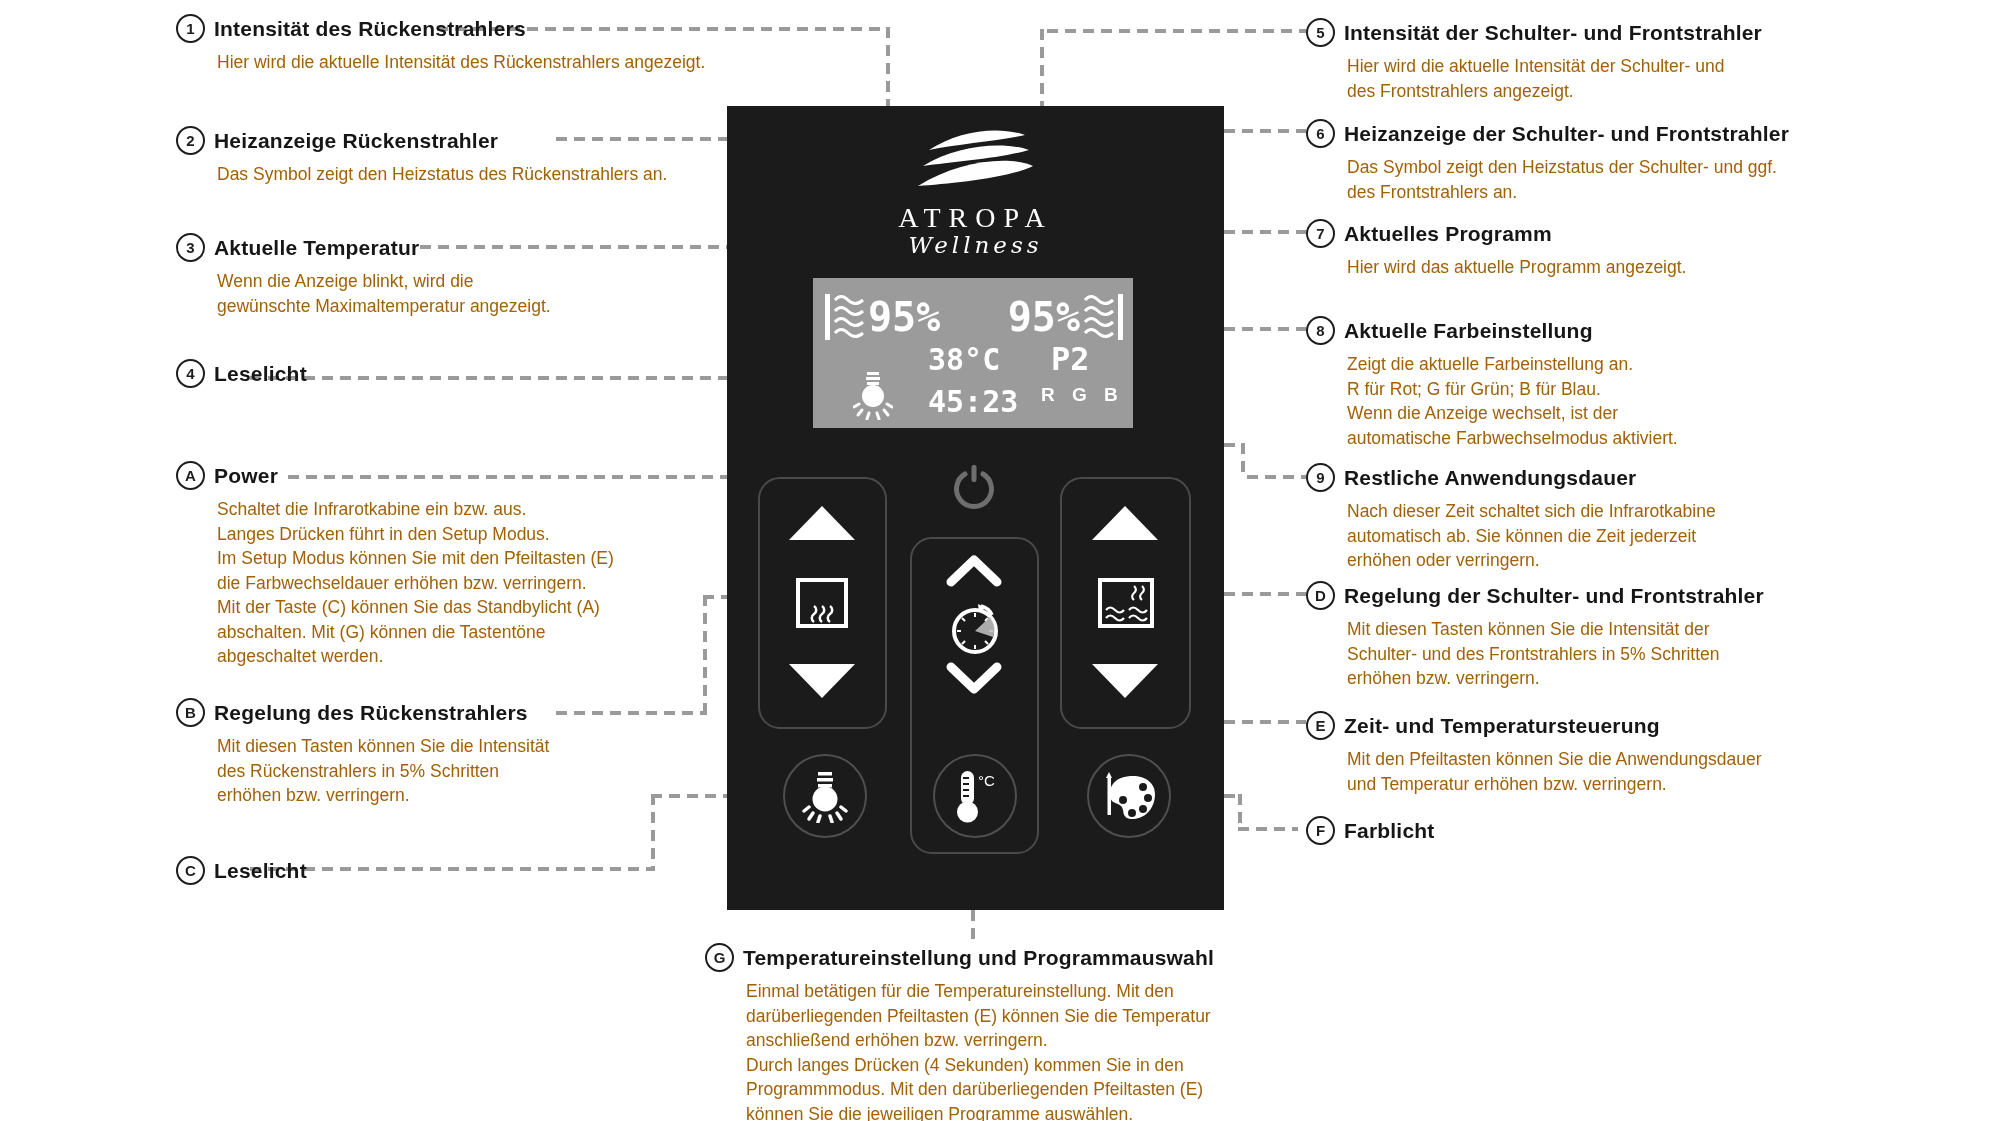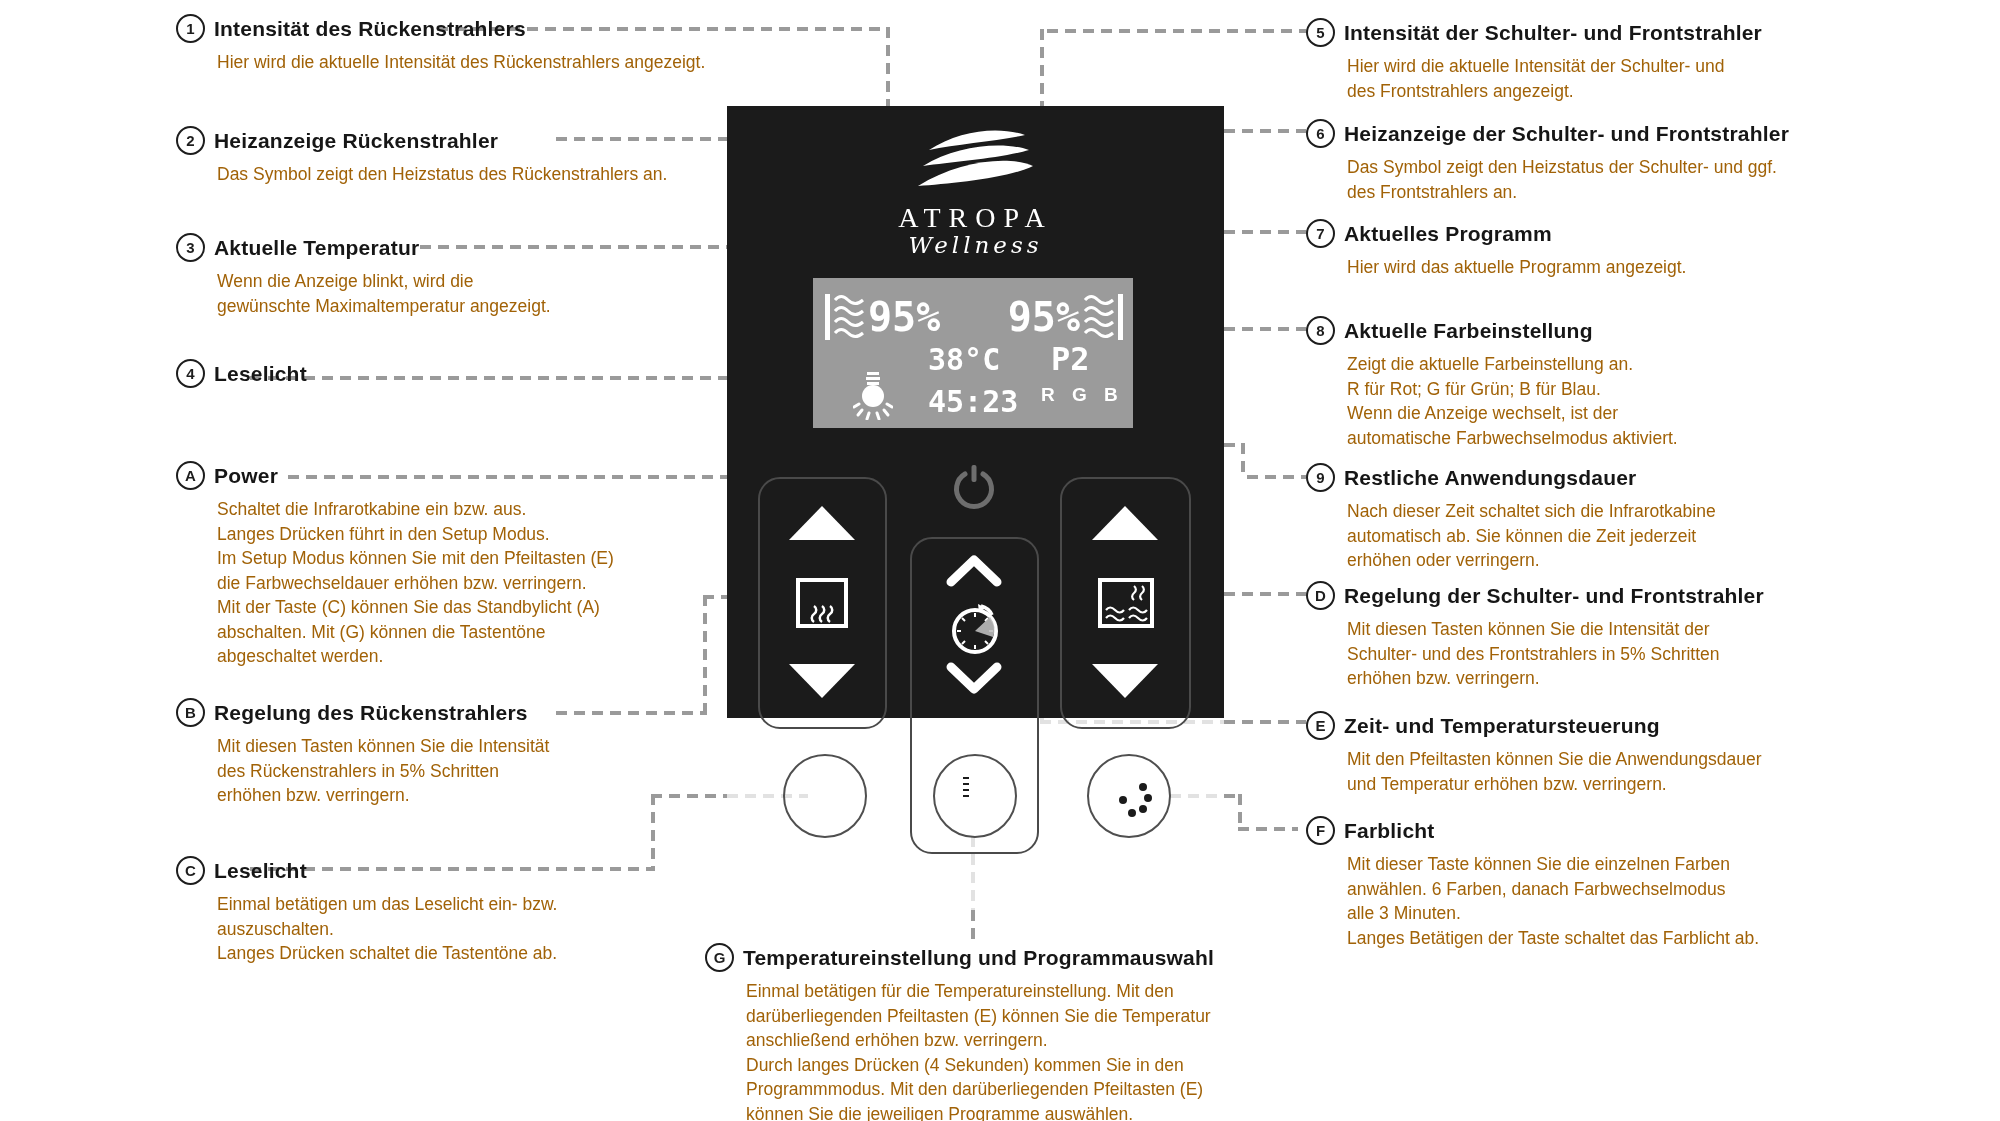--- a/index.html
+++ b/index.html
@@ -21,21 +21,21 @@
     white-space:pre-line; font-weight:400;
   }
   
   .dh { position:absolute; height:4px;
         background:repeating-linear-gradient(90deg, var(--c) 0 11px, transparent 11px 18px); }
   .dv { position:absolute; width:4px;
         background:repeating-linear-gradient(180deg, var(--c) 0 11px, transparent 11px 18px); }
   .g { --c:#9a9a9a; }
   .w { --c:#e2e2e2; }
   
-  .panel { position:absolute; left:727px; top:106px; width:497px; height:612px; background:#1b1b1b; }
+  .panel { position:absolute; left:727px; top:106px; width:497px; height:804px; background:#1b1b1b; }
   .logo { position:absolute; left:121px; top:20px; width:255px; text-align:center; color:#fff; }
   .logo-brand { font-family:"Liberation Serif", serif; font-size:28px; letter-spacing:8px; margin-top:4px; }
   .logo-sub { font-family:"DejaVu Serif", serif; font-style:italic; font-size:23px; letter-spacing:4px; margin-top:-2px; }
   .display { position:absolute; left:86px; top:172px; width:320px; height:150px; background:#9b9b9b; }
   .seg { font-family:"DejaVu Sans Mono", monospace; font-weight:700; color:#fff; }
   .cluster { position:absolute; display:flex; align-items:center; gap:3px; }
   .lcd-bar { width:5px; height:46px; background:#fff; }
   .rgb { position:absolute; font-family:"Liberation Sans", sans-serif; font-weight:700;
          font-size:19px; letter-spacing:6px; color:#fff; }
   .grp { position:absolute; border:2px solid #4a4a4a; border-radius:22px; }
@@ -343,23 +343,20 @@
   </div>
   <div class="ann-body">Mit diesen Tasten können Sie die Intensität
 des Rückenstrahlers in 5% Schritten
 erhöhen bzw. verringern.</div>
 </div>
 <div class="ann" style="left:176px;top:856px;">
   <div class="ann-head">
     <span class="ann-badge">C</span>
     <span class="ann-title">Leselicht</span>
   </div>
-  <div class="ann-body">Einmal betätigen um das Leselicht ein- bzw.
-auszuschalten.
-Langes Drücken schaltet die Tastentöne ab.</div>
 </div>
 
 <div class="ann" style="left:1306px;top:18px;">
   <div class="ann-head">
     <span class="ann-badge">5</span>
     <span class="ann-title">Intensität der Schulter- und Frontstrahler</span>
   </div>
   <div class="ann-body">Hier wird die aktuelle Intensität der Schulter- und
 des Frontstrahlers angezeigt.</div>
 </div>
@@ -412,24 +409,20 @@
     <span class="ann-title">Zeit- und Temperatursteuerung</span>
   </div>
   <div class="ann-body">Mit den Pfeiltasten können Sie die Anwendungsdauer
 und Temperatur erhöhen bzw. verringern.</div>
 </div>
 <div class="ann" style="left:1306px;top:816px;">
   <div class="ann-head">
     <span class="ann-badge">F</span>
     <span class="ann-title">Farblicht</span>
   </div>
-  <div class="ann-body">Mit dieser Taste können Sie die einzelnen Farben
-anwählen. 6 Farben, danach Farbwechselmodus
-alle 3 Minuten.
-Langes Betätigen der Taste schaltet das Farblicht ab.</div>
 </div>
 
 <div class="ann" style="left:705px;top:943px;">
   <div class="ann-head">
     <span class="ann-badge">G</span>
     <span class="ann-title">Temperatureinstellung und Programmauswahl</span>
   </div>
   <div class="ann-body">Einmal betätigen für die Temperatureinstellung. Mit den
 darüberliegenden Pfeiltasten (E) können Sie die Temperatur
 anschließend erhöhen bzw. verringern.

